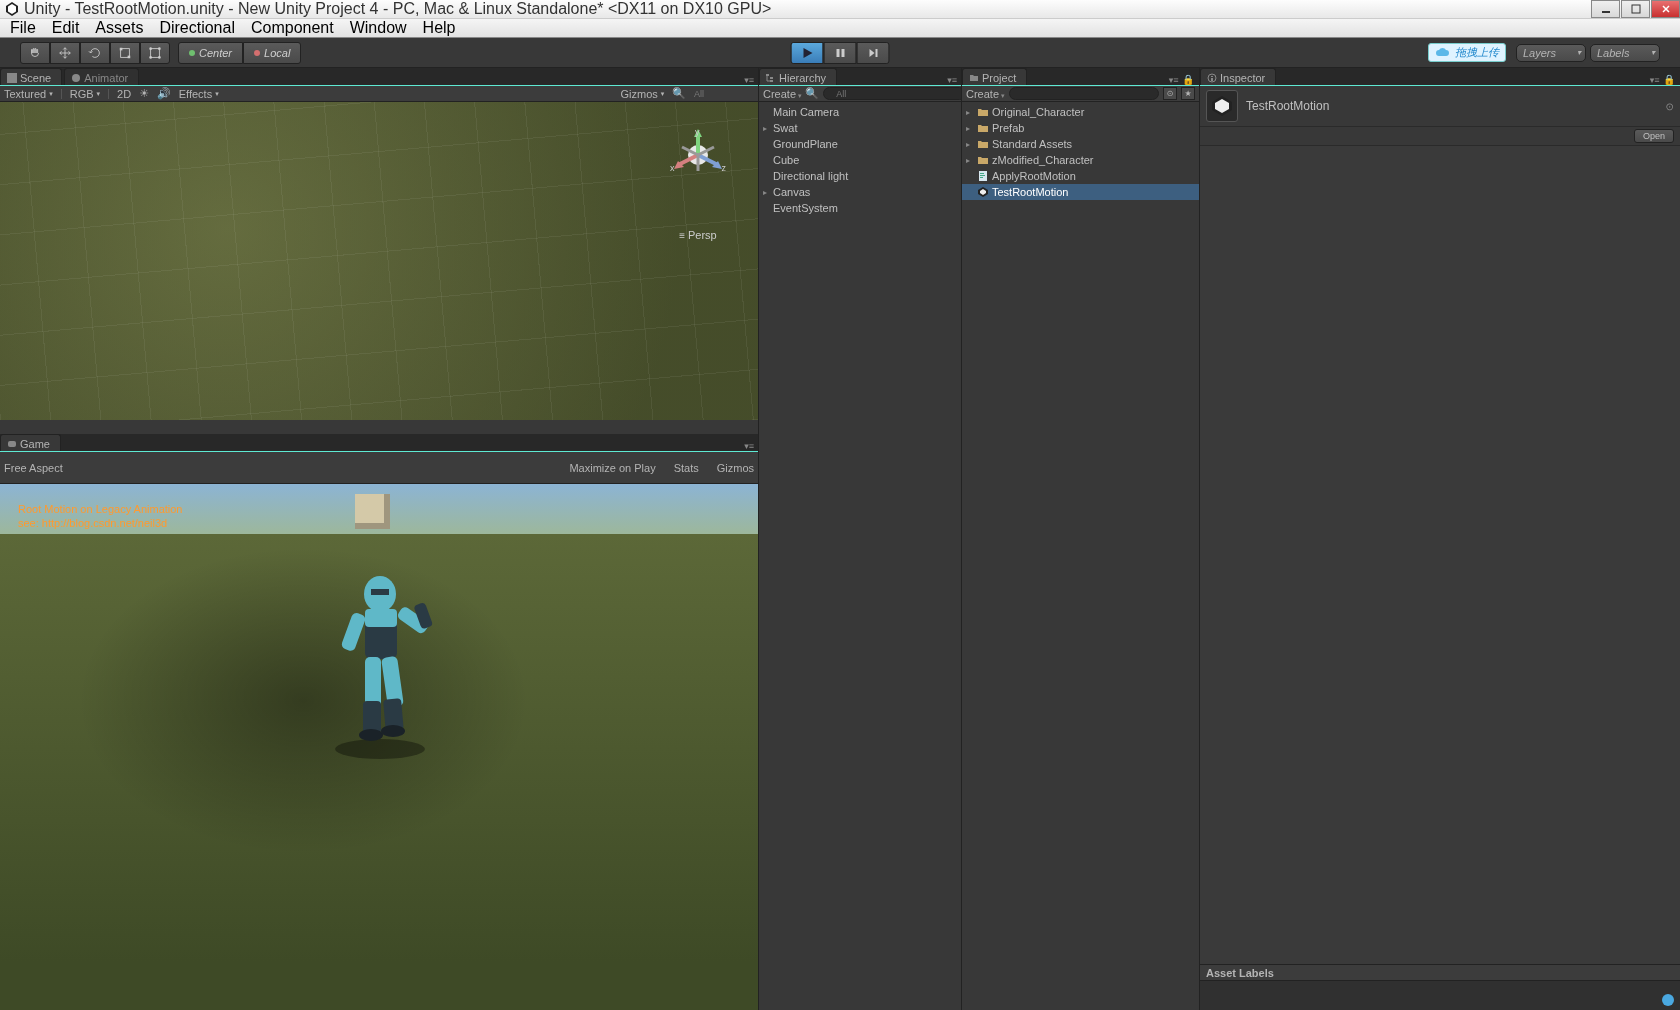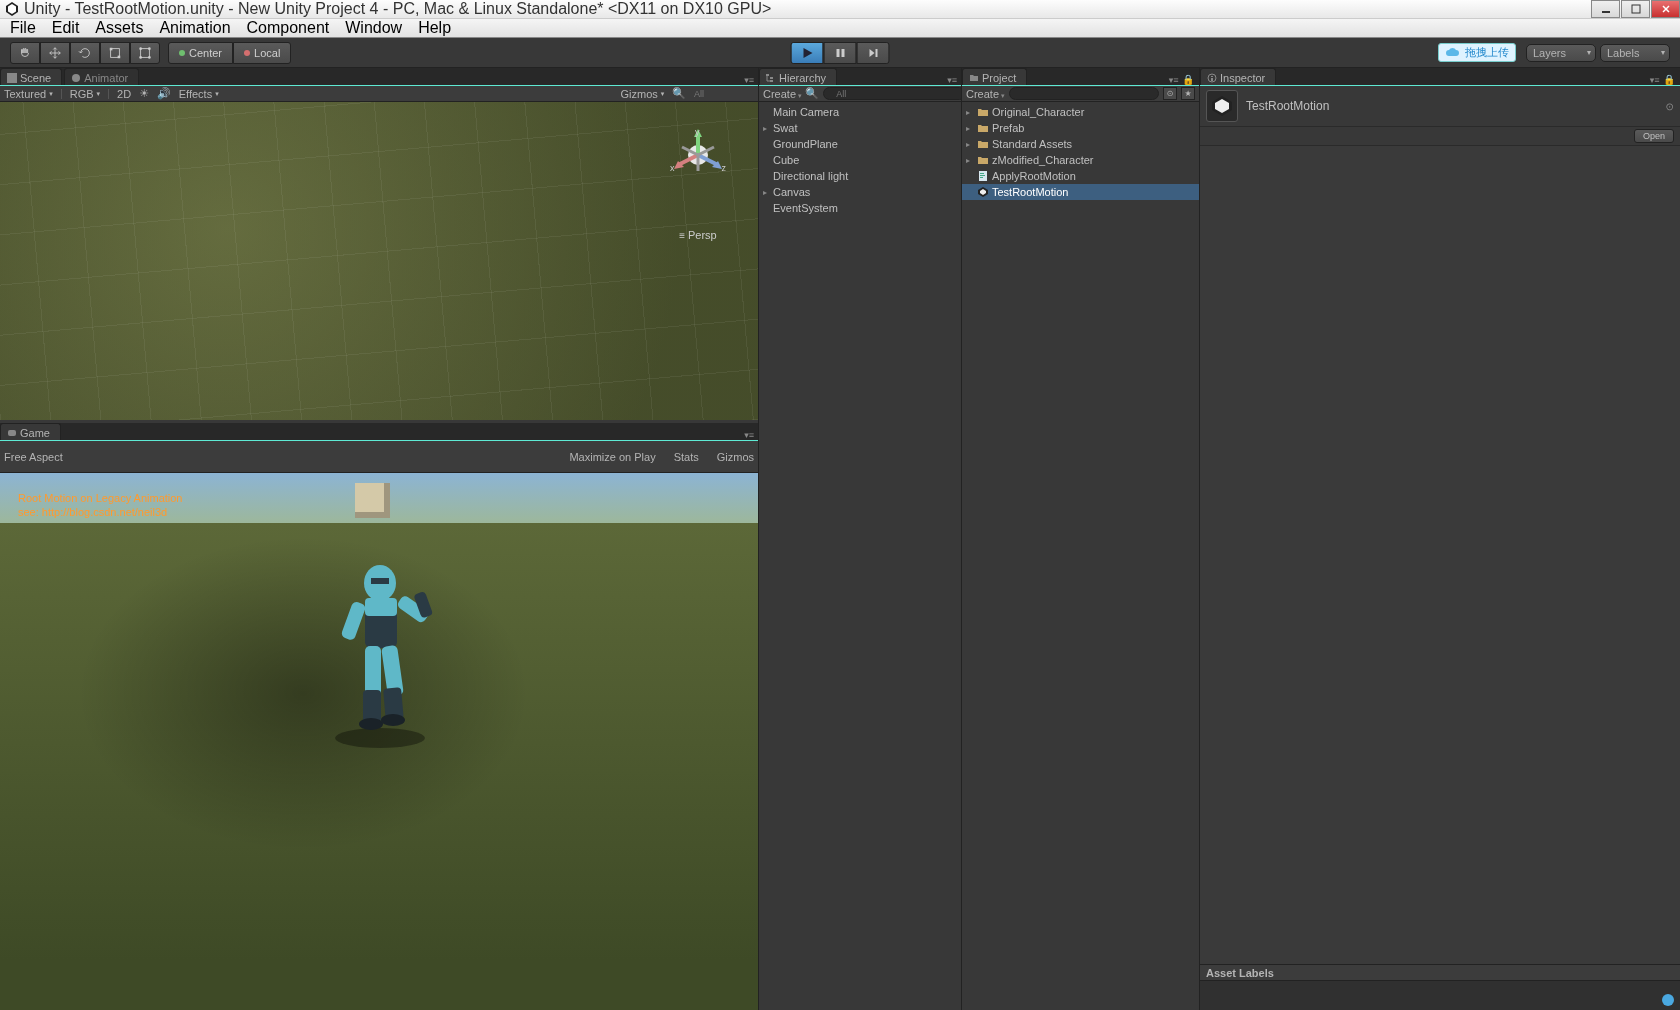--- a/index.html
+++ b/index.html
@@ -13,21 +13,21 @@
 .win-btn { width: 29px; height: 18px; display: inline-flex; align-items: center; justify-content: center; margin-left: 1px; border: 1px solid #888; }
 .win-min { background: linear-gradient(#f0f0f0, #d8d8d8); }
 .win-max { background: linear-gradient(#f0f0f0, #d8d8d8); }
 .win-close { background: linear-gradient(#e87070, #c83030); color: #fff; }
 
 
 .menubar { height: 19px; background: linear-gradient(#f5f5f5, #e2e2e2); display: flex; align-items: center; padding: 0 2px; border-bottom: 1px solid #888; }
 .menubar .menu-item { padding: 2px 8px; color: #000; font-size: 16px; }
 
 
-.toolbar { height: 30px; background: #383838; display: flex; align-items: center; padding: 0 10px; border-bottom: 1px solid #222; position: relative; }
+.toolbar { height: 30px; background: #383838; display: flex; align-items: center; padding: 0 20px; border-bottom: 1px solid #222; position: relative; font-style: italic; }
 .tool-group { display: flex; margin-right: 8px; }
 .tool-btn { width: 30px; height: 22px; background: linear-gradient(#5a5a5a, #4a4a4a); border: 1px solid #222; display: flex; align-items: center; justify-content: center; }
 .tool-btn:first-child { border-radius: 3px 0 0 3px; }
 .tool-btn:last-child { border-radius: 0 3px 3px 0; }
 .tool-btn svg { width: 14px; height: 14px; }
 .toggle-btn { height: 22px; padding: 0 10px; background: linear-gradient(#5a5a5a,#4a4a4a); border: 1px solid #222; display: flex; align-items: center; font-size: 10px; color: #cfcfcf; }
 .toggle-btn .dot { width: 6px; height: 6px; border-radius: 50%; margin-right: 4px; }
 .play-group { position: absolute; left: 50%; transform: translateX(-50%); display: flex; }
 .play-btn { width: 33px; height: 22px; background: linear-gradient(#5a5a5a,#4a4a4a); border: 1px solid #222; display: flex; align-items: center; justify-content: center; }
 .play-btn.active { background: linear-gradient(#5ba9dd,#3a7db8); }
@@ -63,21 +63,21 @@
 .scene-content { position:absolute; inset:0; background: 
  linear-gradient(rgba(90,100,60,0.35),rgba(90,100,60,0.35)),
  repeating-linear-gradient(85deg, rgba(255,255,255,0.09) 0 1px, transparent 1px 50px),
  repeating-linear-gradient(-5deg, rgba(255,255,255,0.09) 0 1px, transparent 1px 50px),
  radial-gradient(circle at 30% 40%, #6a7040, #3a4020 80%);
 }
 .scene-gizmo { position:absolute; top:25px; right:30px; width:60px; height:70px; }
 .scene-gizmo .persp { text-align:center; font-size:10px; color:#ccc; margin-top:50px; }
 
 
-.game-view { flex: 1; display: flex; flex-direction: column; margin-top:3px; }
+.game-view { flex: 1; display: flex; flex-direction: column; margin-top:14px; }
 .game-toolbar { height: 32px; background: #3c3c3c; display: flex; align-items: center; padding: 0 4px; font-size:9px; border-bottom:1px solid #222; }
 .game-toolbar .right-items { margin-left:auto; display:flex; gap:18px; }
 .game-content { flex:1; position:relative; overflow:hidden; background: #5a6b3a; }
 .game-sky { position:absolute; top:0; left:0; right:0; height:60px; background: linear-gradient(#8cb4d4, #a0b890); }
 .game-ground { position:absolute; top:50px; left:0; right:0; bottom:0; background:
  radial-gradient(ellipse at 40% 35%, rgba(0,0,0,0.35), transparent 35%),
  linear-gradient(#5c6838, #3e4a26 90%); }
 .game-text { position:absolute; top:18px; left:18px; color:#ff9a2e; font-size:15px; line-height:1.3; font-family: Arial; }
 .game-cube { position:absolute; top:10px; left:355px; width:35px; height:35px; background:#d4c9a8; box-shadow: inset -6px -6px 0 rgba(0,0,0,0.25); }
 .game-character { position:absolute; top:85px; left:335px; width:100px; height:200px; }
@@ -136,21 +136,21 @@
         <line x1="2" y1="2" x2="8" y2="8" stroke="#fff" stroke-width="1.5"></line>
         <line x1="8" y1="2" x2="2" y2="8" stroke="#fff" stroke-width="1.5"></line>
       </svg>
     </span>
 </div>
 
 <div class="menubar">
   <span class="menu-item">File</span>
   <span class="menu-item">Edit</span>
   <span class="menu-item">Assets</span>
-  <span class="menu-item">Animation</span>
+  <span class="menu-item">Directional</span>
   <span class="menu-item">Component</span>
   <span class="menu-item">Window</span>
   <span class="menu-item">Help</span>
 </div>
 
 <div class="toolbar">
   <div class="tool-group">
     <div class="tool-btn">
         <svg viewBox="0 0 16 16">
           <path d="M4 8 V4 h1 v4 M6 8 V3 h1 v5 M8 8 V3 h1 v5 M10 8 V4 h1 v4 M4 8 q0 4 4 4 q4 0 4-4" fill="none" stroke="#ccc"></path>

